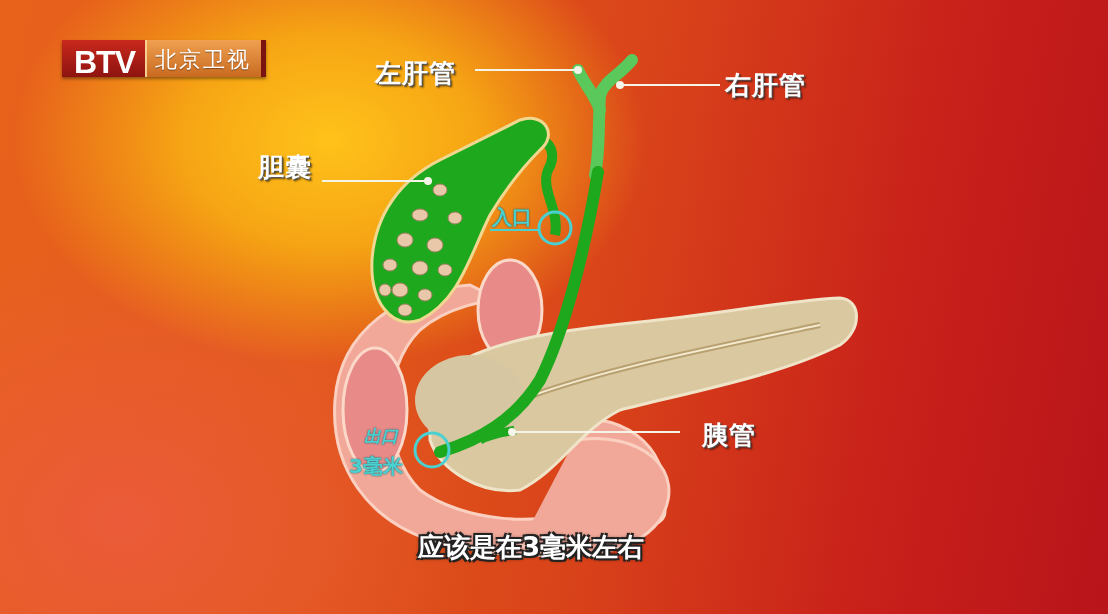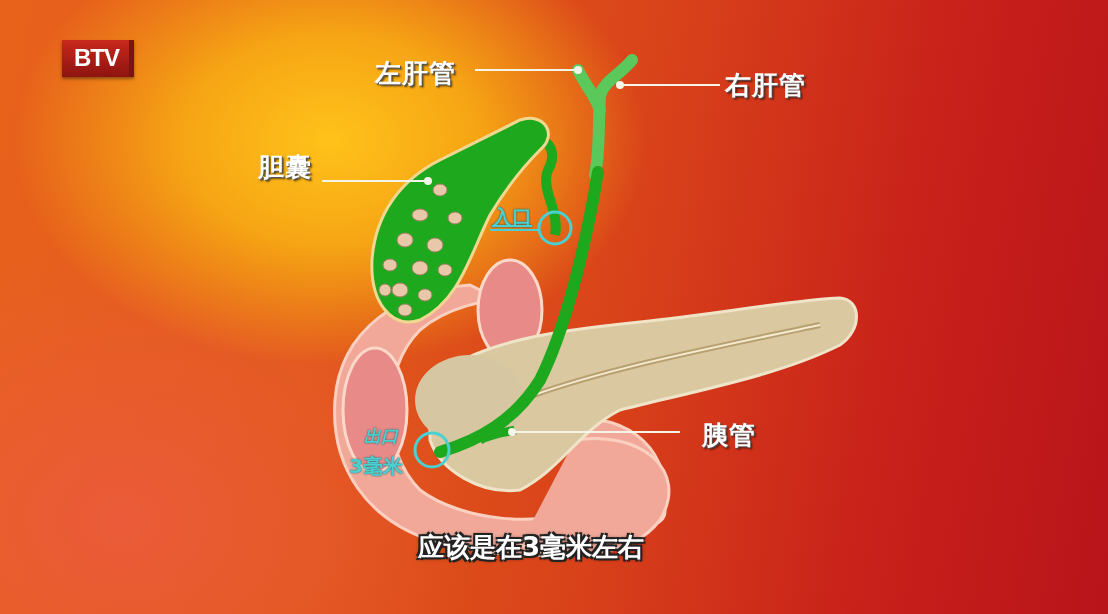--- a/index.html
+++ b/index.html
@@ -6,38 +6,39 @@
   body { width:1108px; height:614px; overflow:hidden; position:relative;
     font-family: "DejaVu Sans", sans-serif; }
   .bg { position:absolute; inset:0;
     background:
       radial-gradient(ellipse 420px 300px at 330px 140px, #ffc21a 0%, #f6a514 35%, rgba(240,120,20,0) 75%),
       radial-gradient(ellipse 500px 400px at 120px 520px, rgba(235,90,60,0.9) 0%, rgba(220,60,40,0) 70%),
       linear-gradient(100deg, #e8621c 0%, #e25a1a 30%, #d9431a 55%, #c8201a 80%, #b8141a 100%);
   }
   .logo { position:absolute; left:62px; top:40px; height:37px; display:flex; box-shadow:0 2px 3px rgba(0,0,0,0.4); }
   .logo .btv { background:linear-gradient(#c8281c,#8e1410); color:#fff; font-family:"Liberation Sans",sans-serif;
-    font-weight:bold; font-size:24px; padding:4px 10px 0 12px; letter-spacing:-1px; }
+    font-weight:bold; font-size:32px; padding:4px 10px 0 12px; letter-spacing:-1px; }
   .logo .cn { background:linear-gradient(#f0a050,#c86a20); color:#fff; font-size:22px; padding:5px 10px 0 8px;
     border-left:2px solid #f7d090; letter-spacing:2px; text-shadow:0 1px 1px rgba(0,0,0,0.4); }
   .logo .edge { width:5px; background:#7a1410; }
   svg.art { position:absolute; left:0; top:0; }
   .label { position:absolute; color:#fff; font-weight:bold; font-size:26px;
     text-shadow: 1px 1px 0 #555, 2px 2px 2px rgba(0,0,0,0.6); letter-spacing:1px; }
   .teal { position:absolute; color:#4ad0d0; font-weight:bold; text-shadow:0 0 2px #0a5a60; }
   .caption { position:absolute; left:418px; top:530px; color:#fff; font-weight:bold; font-size:26px;
     text-shadow: -2px -2px 0 #222, 2px -2px 0 #222, -2px 2px 0 #222, 2px 2px 0 #222, 0 0 4px #000; }
 </style>
 </head>
 <body>
 
 <div class="bg"></div>
 
 <div class="logo">
   <span class="btv">BTV</span>
+  <span class="cn">北京卫视</span>
   <span class="edge"></span>
 </div>
 
 <svg class="art" width="1108" height="614" viewBox="0 0 1108 614">
 
   <g>
     <path d="M470,285 C400,290 340,330 335,400 C330,470 370,520 430,540 C520,565 610,560 650,520 C680,490 660,430 600,420 L560,430 C600,450 620,480 590,505 C540,530 460,520 420,490 C380,450 380,370 420,330 C450,305 490,300 500,300 Z" fill="#f2a898" stroke="#fbd0c0" stroke-width="3"></path>
     <ellipse cx="510" cy="310" rx="32" ry="50" fill="#e88a88" stroke="#fbd8c8" stroke-width="3"></ellipse>
     <ellipse cx="375" cy="410" rx="32" ry="62" fill="#e88a88" stroke="#fbd8c8" stroke-width="3"></ellipse>
     <ellipse cx="630" cy="512" rx="35" ry="18" fill="#e88a88" stroke="#fbd8c8" stroke-width="3"></ellipse>
@@ -91,18 +92,18 @@
     <circle cx="578" cy="70" r="4"></circle>
       <circle cx="620" cy="85" r="4"></circle>
     <circle cx="428" cy="181" r="4"></circle>
       <circle cx="512" cy="432" r="4"></circle>
   </g>
 </svg>
 
 <div class="label" style="left:375px;top:56px;">左肝管</div>
 <div class="label" style="left:725px;top:68px;text-align:center;">右肝管</div>
 <div class="label" style="left:258px;top:150px;">胆囊</div>
-<div class="teal" style="left:492px;top:204px;font-size:20px;text-decoration:underline;">入口</div>
+<div class="teal" style="left:492px;top:204px;font-size:20px;">入口</div>
 <div class="teal" style="left:364px;top:425px;font-size:17px;font-style:italic;">出口</div>
 <div class="teal" style="left:349px;top:453px;font-size:20px;">3毫米</div>
 <div class="label" style="left:702px;top:418px;">胰管</div>
 
 <div class="caption">应该是在3毫米左右</div>
 
 </body></html>

